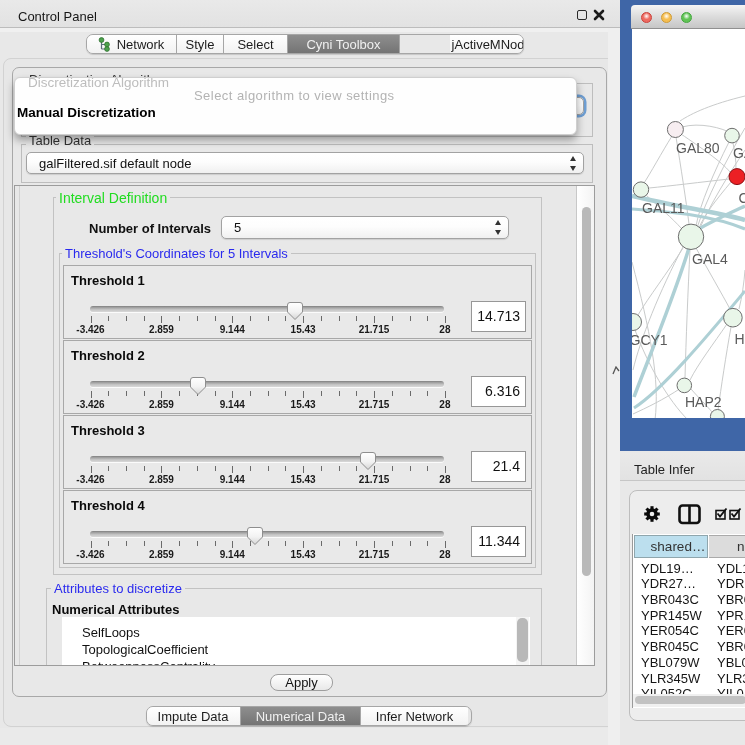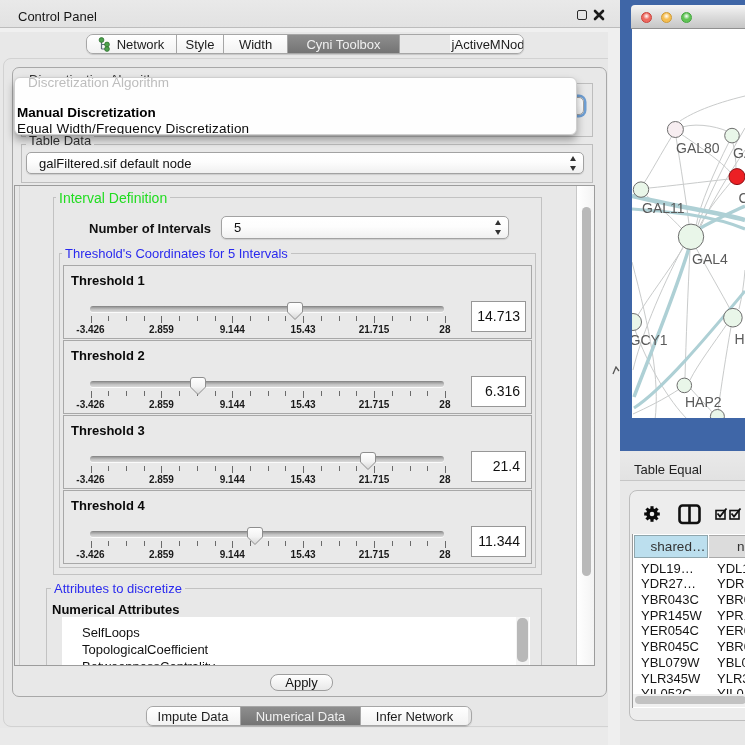--- a/index.html
+++ b/index.html
@@ -28,21 +28,21 @@
   </svg>
 <div class="abs" style="left:0;top:28px;width:620px;height:4px;background:#f0f0f0;"></div>
 <div class="abs" style="left:86px;top:34px;width:438px;height:20px;border-radius:7px;overflow:hidden;border:1px solid #a6a6a6;box-shadow:0 1px 1px rgba(0,0,0,0.15);">
 <div class="seg" style="left:-1px;width:91px;"><svg width="14" height="15" viewBox="0 0 14 15" style="margin-right:5px;">
         <path d="M3.5 3.5 V12 M3.5 7.5 H8 M3.5 12 H8" stroke="#5a6b7a" stroke-width="1.2" fill="none"></path>
         <circle cx="3.5" cy="3" r="2.4" fill="#4da24d" stroke="#2e7030" stroke-width="0.8"></circle>
         <circle cx="9" cy="7.5" r="2.4" fill="#4da24d" stroke="#2e7030" stroke-width="0.8"></circle>
         <circle cx="9" cy="12" r="2.4" fill="#4da24d" stroke="#2e7030" stroke-width="0.8"></circle>
       </svg>Network</div>
 <div class="seg" style="left:90px;width:47px;">Style</div>
-<div class="seg" style="left:137px;width:64px;">Width</div>
+<div class="seg" style="left:137px;width:64px;">Select</div>
 <div class="seg sel" style="left:201px;width:112px;">Cyni Toolbox</div>
 <div class="seg" style="left:315px;width:100px;border-right:none;margin-left:48px;">jActiveMNodules</div>
 </div>
 <div class="abs" style="left:3px;top:58px;width:615px;height:669px;background:#e7e7e7;border:1px solid #d2d2d2;border-radius:8px;"></div>
 <div class="abs" style="left:0;top:728px;width:620px;height:17px;background:#eaeaea;"></div>
 <div class="abs" style="left:12px;top:67px;width:595px;height:630px;background:#e8e8e8;border:1px solid #a8a8a8;border-radius:7px;"></div>
 <div class="groupbox" style="left:21px;top:83px;width:572px;height:54px;"></div>
 <div class="gtitle" style="left:26px;top:72px;color:#333;">Discretization Algorithm</div>
 <div class="combo" style="left:26px;top:97px;width:558px;height:18px;box-shadow:0 0 0 2.5px rgba(80,140,205,0.8);">
     <div class="stepper"></div>
@@ -281,21 +281,21 @@
     <text x="676" y="152.5" font-size="14" fill="#5a5a5a" font-family="Liberation Sans,sans-serif">GAL80</text>
     <text x="733" y="157.5" font-size="14" fill="#5a5a5a" font-family="Liberation Sans,sans-serif">GA</text>
     <text x="642" y="212.5" font-size="14" fill="#5a5a5a" font-family="Liberation Sans,sans-serif">GAL11</text>
     <text x="738.5" y="203" font-size="14" fill="#5a5a5a" font-family="Liberation Sans,sans-serif">C</text>
     <text x="692" y="264" font-size="14" fill="#5a5a5a" font-family="Liberation Sans,sans-serif">GAL4</text>
     <text x="629.5" y="345" font-size="14" fill="#5a5a5a" font-family="Liberation Sans,sans-serif">GCY1</text>
     <text x="734.5" y="344" font-size="14" fill="#5a5a5a" font-family="Liberation Sans,sans-serif">H</text>
     <text x="685" y="407" font-size="14" fill="#5a5a5a" font-family="Liberation Sans,sans-serif">HAP2</text>
   </svg>
 <div class="abs" style="left:620px;top:453px;width:125px;height:28px;background:linear-gradient(180deg,#e9e9e9,#e2e2e2);border-bottom:1px solid #c6c6c6;"></div>
-<div class="lbl" style="left:634px;top:462px;font-size:13px;color:#222;">Table Equal</div>
+<div class="lbl" style="left:634px;top:462px;font-size:13px;color:#222;">Table Infer</div>
 <div class="abs" style="left:629px;top:490px;width:130px;height:231px;background:#ededed;border:1px solid #bdbdbd;border-radius:8px;"></div>
 <svg class="abs" style="left:643px;top:504px;" width="102" height="21" viewBox="0 0 102 21">
 <g fill="#0a0a0a">
       <circle cx="9" cy="10" r="5.8"></circle>
       <g stroke="#0a0a0a" stroke-width="3.1">
 <line x1="9" y1="2.2" x2="9" y2="17.8"></line>
 <line x1="1.2" y1="10" x2="16.8" y2="10"></line>
 <line x1="3.5" y1="4.5" x2="14.5" y2="15.5"></line>
 <line x1="14.5" y1="4.5" x2="3.5" y2="15.5"></line>
 </g>
@@ -347,14 +347,14 @@
     </div>
 <div class="row" style="top:152.3px;">
       <span style="position:absolute;left:8px;">YIL052C</span>
       <span style="position:absolute;left:84px;">YIL0</span>
     </div>
 <div class="abs" style="left:0;top:160px;width:113px;height:13px;background:#f0f0f0;"></div>
 <div class="abs" style="left:2px;top:162px;width:111px;height:8px;background:#c2c2c2;border-radius:4px;"></div>
 </div>
 <div class="abs" style="left:14px;top:77px;width:563px;height:58px;background:#fefefe;border:1px solid #cfcfcf;border-radius:6px;box-shadow:0 5px 9px rgba(0,0,0,0.35);overflow:hidden;">
 <div class="lbl" style="left:13px;top:-3px;font-size:13.5px;color:#bdbdbd;">Discretization Algorithm</div>
+<div class="lbl" style="left:179px;top:10px;font-size:13px;letter-spacing:0.45px;color:#b3b3b3;">Select algorithm to view settings</div>
 <div class="lbl" style="left:2px;top:27px;font-size:13.5px;font-weight:bold;color:#000;">Manual Discretization</div>
-<div class="lbl" style="left:2px;top:43px;font-size:13.5px;letter-spacing:0.2px;color:#0a0a0a;">Equal Width/Frequency Discretization</div>
 </div>
 </body></html>

